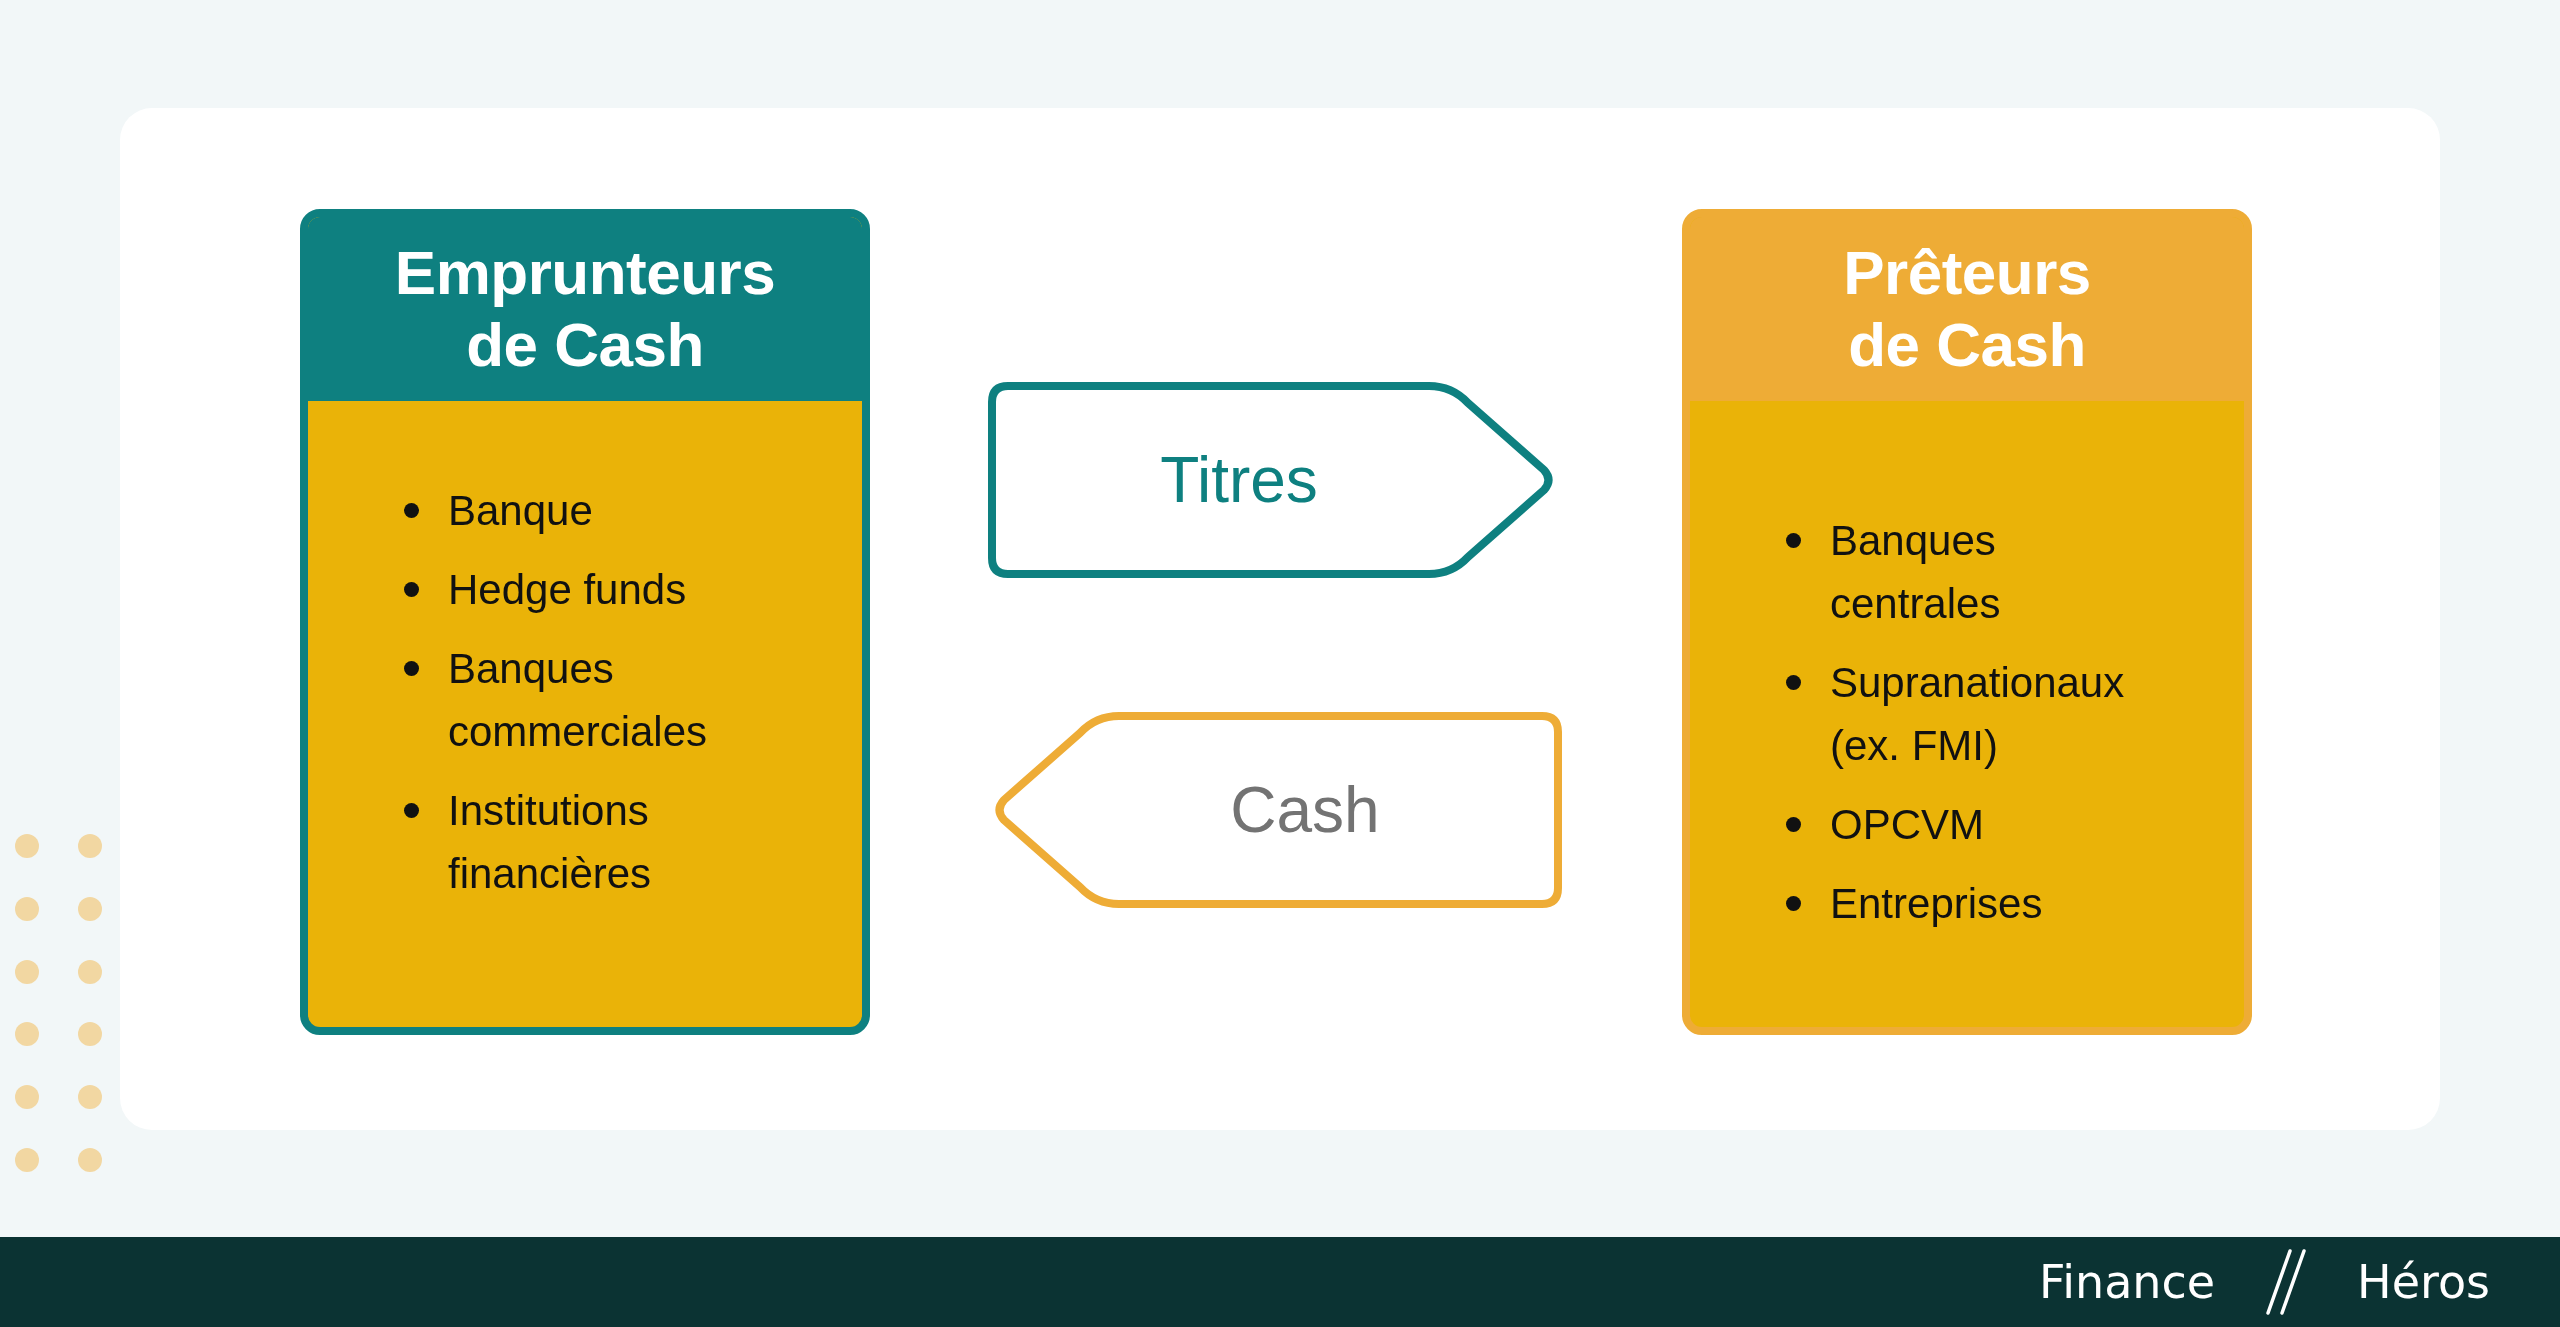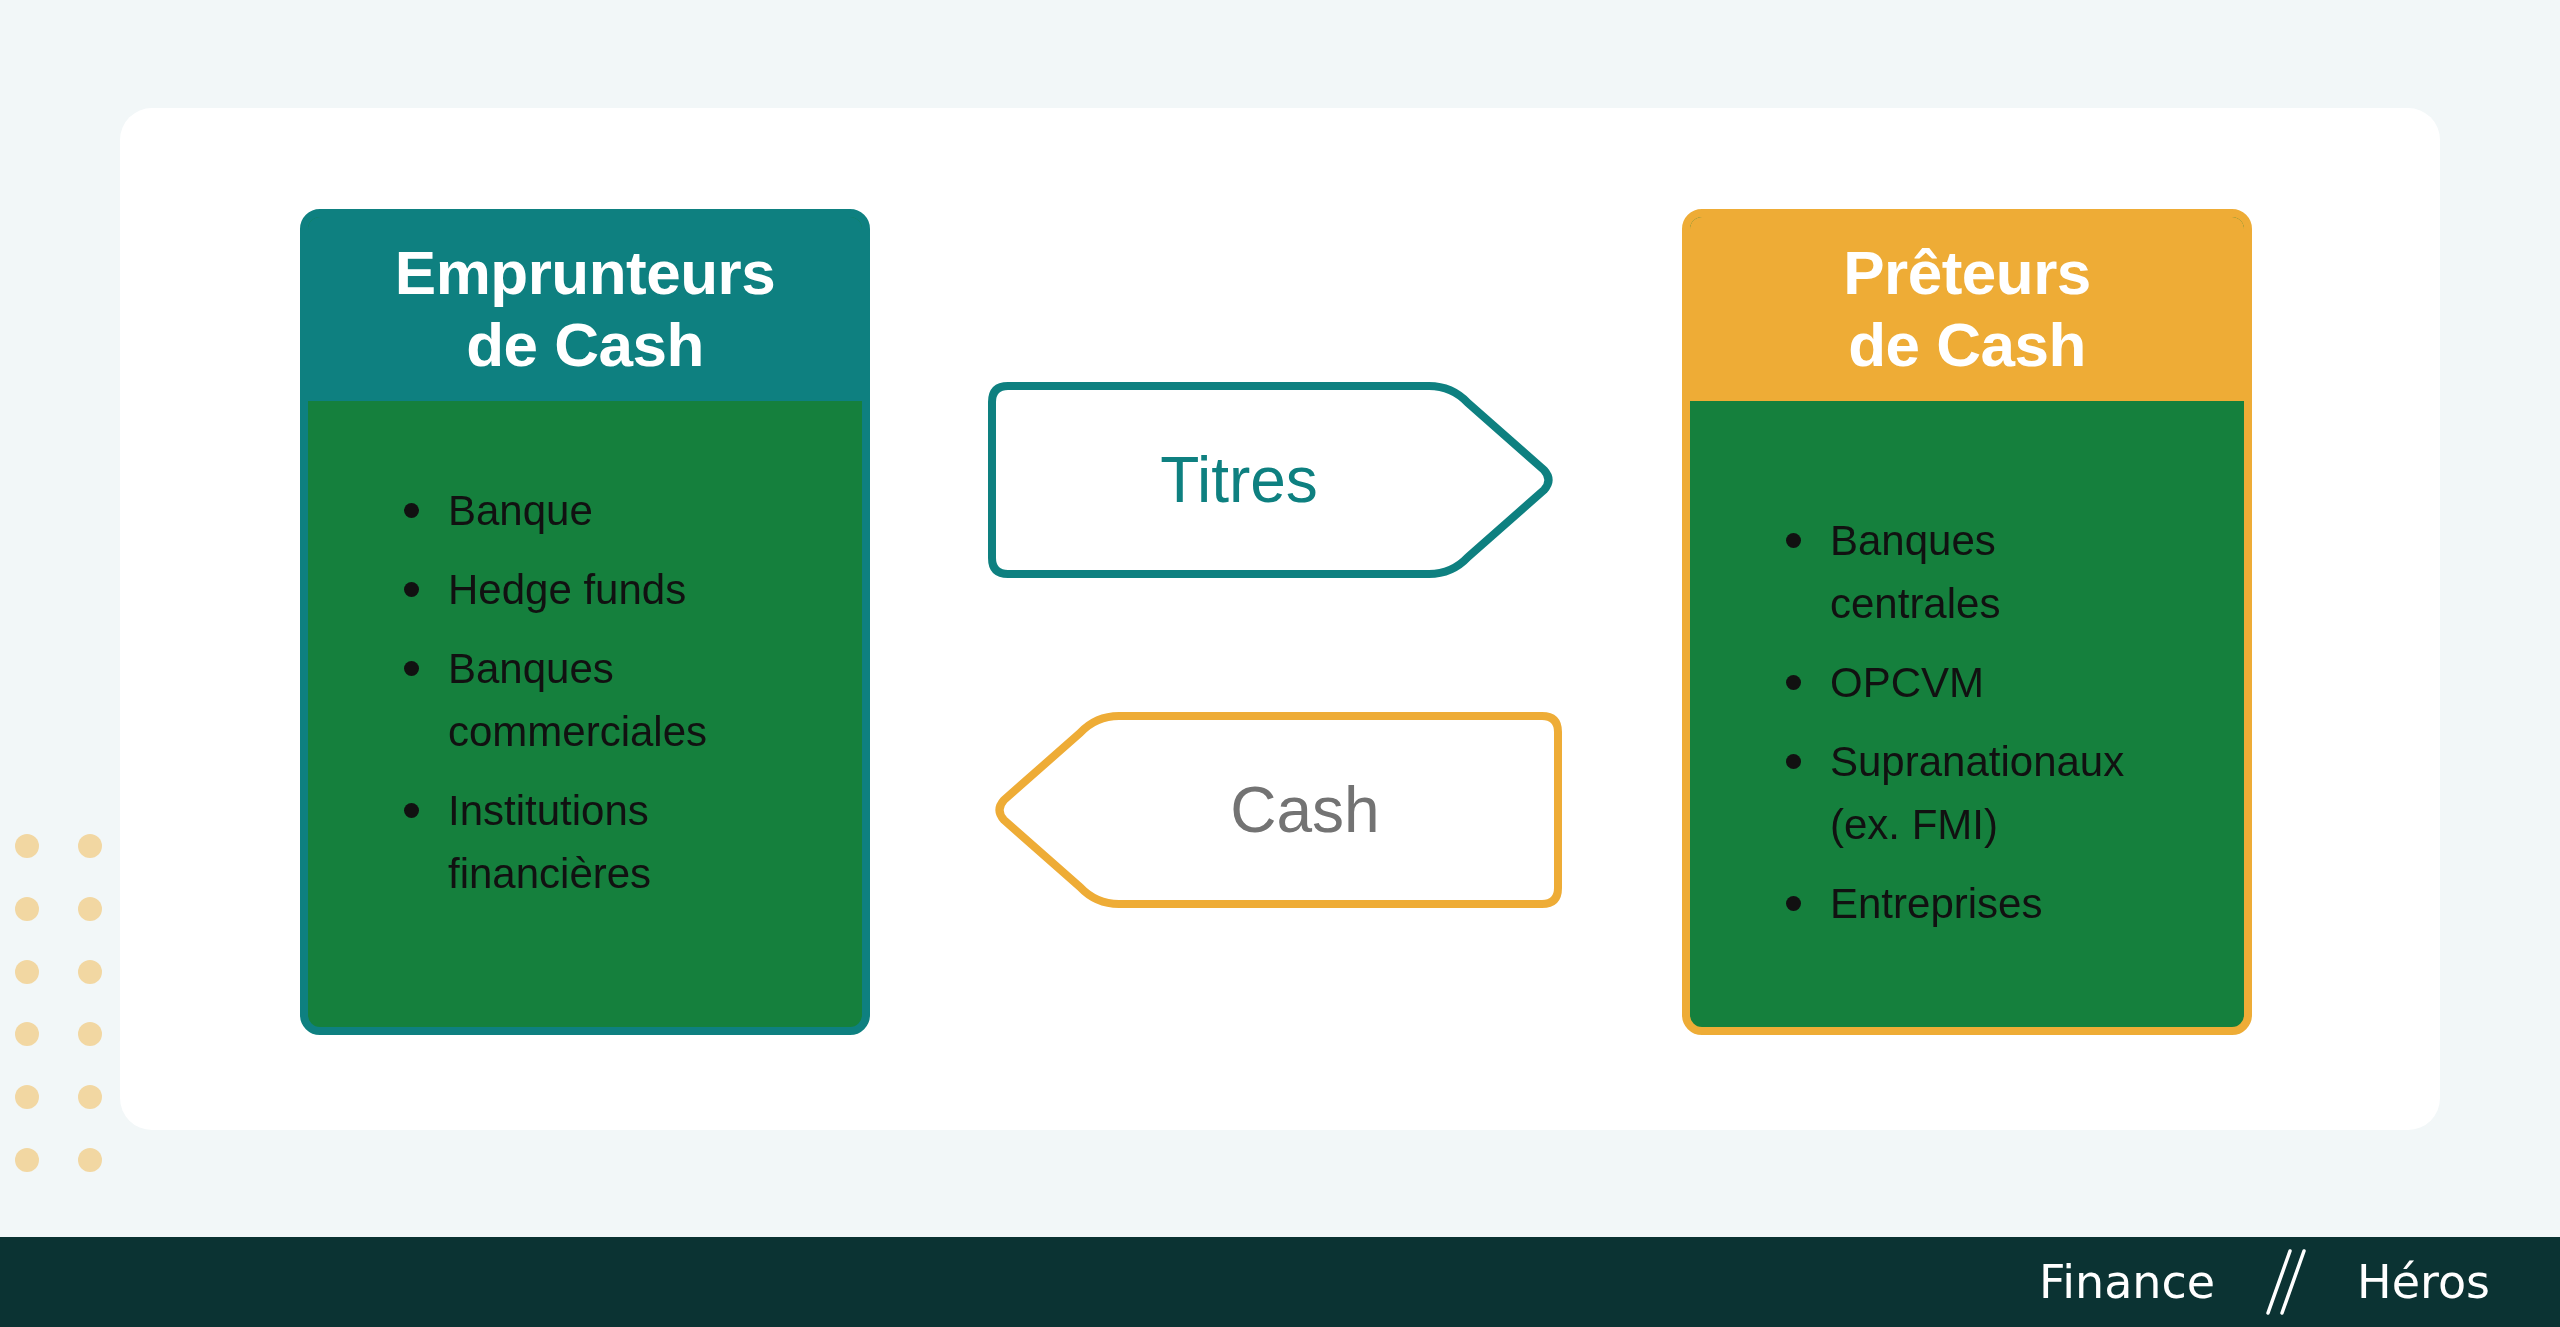--- a/index.html
+++ b/index.html
@@ -13,21 +13,21 @@
     background: #ffffff; border-radius: 32px;
   }
   .dots { position: absolute; left: 0; top: 0; width: 120px; height: 1200px; }
   .dot {
     position: absolute; width: 24px; height: 24px; border-radius: 50%;
     background: #f2d7a2;
   }
   .box {
     position: absolute; top: 209px; width: 570px; height: 826px;
     box-sizing: border-box; border: 8px solid; border-radius: 20px;
-    background: #15803d; overflow: hidden;
+    background: #eab308; overflow: hidden;
   }
   .box.teal { left: 300px; border-color: #0e8080; }
   .box.orange { left: 1682px; border-color: #eeac36; }
   .box-header {
     height: 184px; display: flex; flex-direction: column;
     align-items: center; justify-content: center;
     color: #ffffff; font-weight: bold; font-size: 62px; line-height: 72px;
     text-align: center; letter-spacing: -0.5px;
   }
   .teal .box-header { background: #0e8080; }
@@ -132,26 +132,26 @@
     <span>de Cash</span>
   </div>
   <ul class="box-list">
     <li>
       <span class="bullet"></span>
       <span>Banques</span><br>
       <span>centrales</span>
     </li>
     <li>
       <span class="bullet"></span>
-      <span>OPCVM</span>
+      <span>Supranationaux</span><br>
+      <span>(ex. FMI)</span>
     </li>
     <li>
       <span class="bullet"></span>
-      <span>Supranationaux</span><br>
-      <span>(ex. FMI)</span>
+      <span>OPCVM</span>
     </li>
     <li>
       <span class="bullet"></span>
       <span>Entreprises</span>
     </li>
   </ul>
 </div>
 
 <div class="footer">
   <div class="logo">

